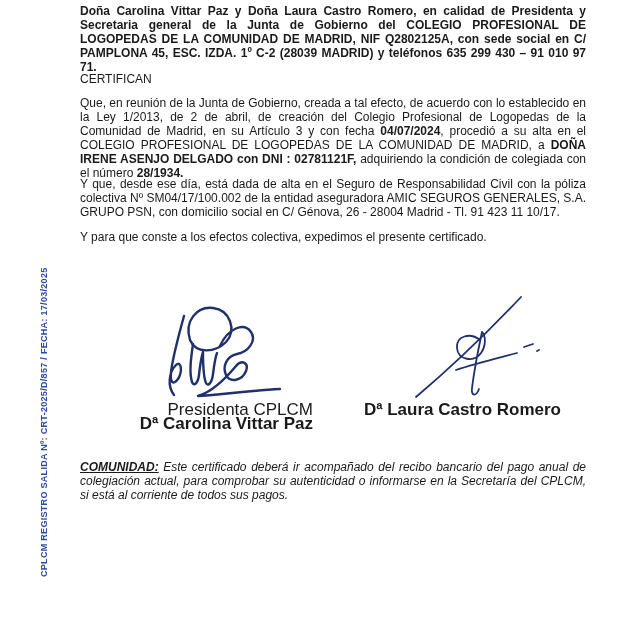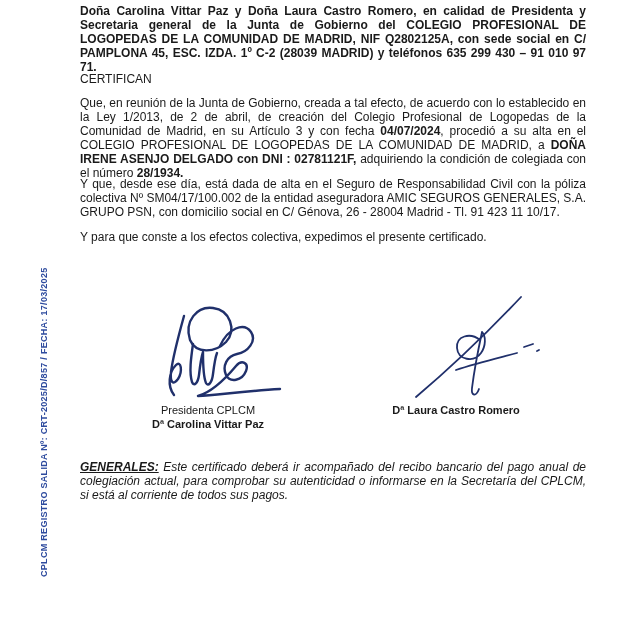--- a/index.html
+++ b/index.html
@@ -48,22 +48,22 @@
   .sig-path {
     fill: none;
     stroke: #20306b;
     stroke-linecap: round;
     stroke-linejoin: round;
   }
   .sig-label {
     position: absolute;
     top: 403px;
     width: 210px;
-    text-align: center;
-    font-size: 11px;
+    text-align: right;
+    font-size: 17px;
     line-height: 14px;
   }
   .sig-label.left { left: 103px; }
   .sig-label.right { left: 351px; }
   .sig-name { font-weight: bold; }
   .important { top: 460px; font-style: italic; }
   .imp-label { font-weight: bold; text-decoration: underline; }
 </style>
 </head>
 <body>
@@ -102,16 +102,16 @@
 
   <div class="sig-label left">
     <div>Presidenta CPLCM</div>
     <div class="sig-name">Dª Carolina Vittar Paz</div>
   </div>
   <div class="sig-label right">
     <div class="sig-name">Dª Laura Castro Romero</div>
   </div>
 
   <p class="block justify important">
-    <span class="imp-label">GENERALES:</span><span> Este certificado deberá ir acompañado del recibo bancario del pago anual de colegiación actual, para comprobar su autenticidad o informarse en la Secretaría del CPLCM, si está al corriente de todos sus pagos.</span>
+    <span class="imp-label">COMUNIDAD:</span><span> Este certificado deberá ir acompañado del recibo bancario del pago anual de colegiación actual, para comprobar su autenticidad o informarse en la Secretaría del CPLCM, si está al corriente de todos sus pagos.</span>
   </p>
 
 </div>
 
 </body></html>

